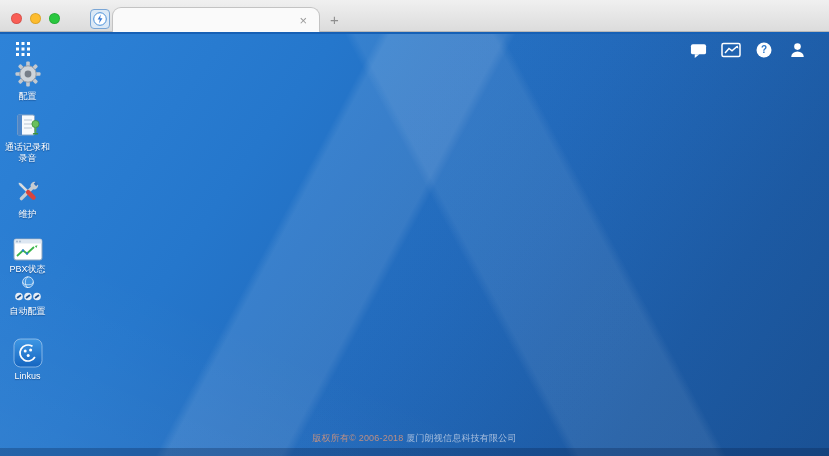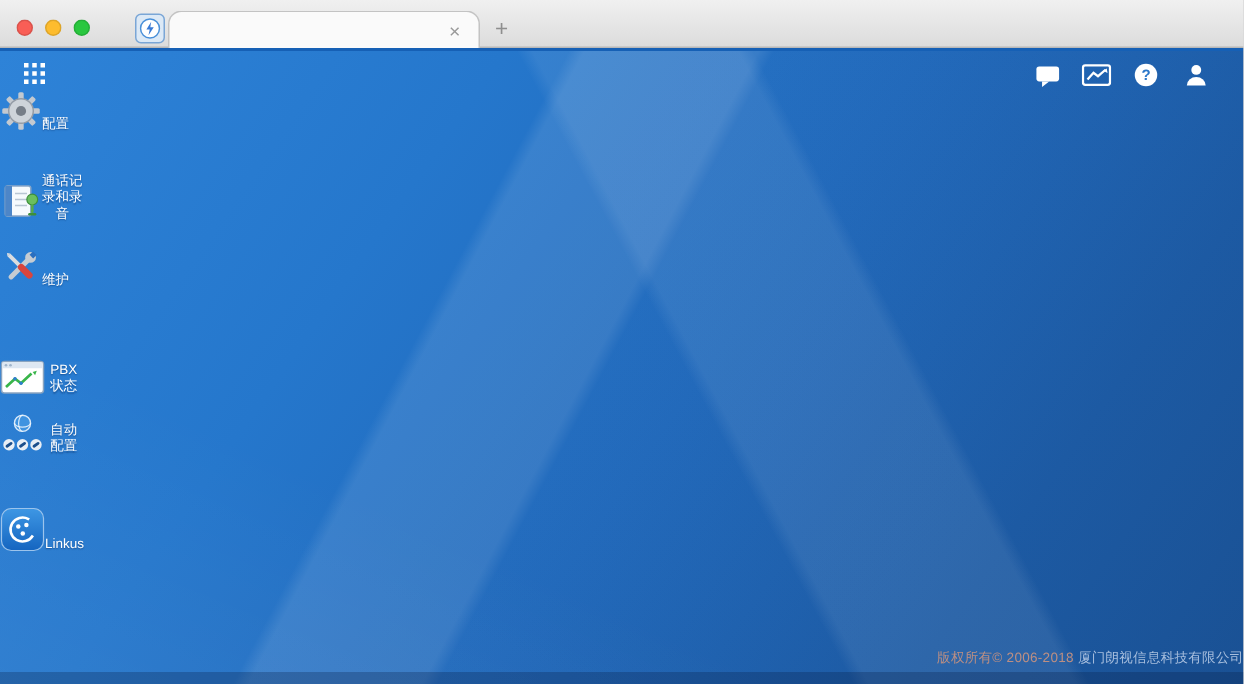--- a/index.html
+++ b/index.html
@@ -48,33 +48,33 @@
     background:rgba(8,30,70,0.28);
   }
 
   .grid-btn { position:absolute; top:8px; left:16px; width:16px; height:16px; cursor:pointer; }
 
   .top-icons { position:absolute; top:7px; right:22px; display:flex; align-items:center; gap:13px; }
   .top-icons .ticon { width:20px; height:18px; display:flex; align-items:center; justify-content:center; cursor:pointer; }
 
   
   .apps { position:absolute; top:0; left:0; width:55px; }
-  .app { position:absolute; left:0; width:55px; display:flex; flex-direction:row; align-items:flex-end; cursor:pointer; }
+  .app { position:absolute; left:0; width:55px; display:flex; flex-direction:column; align-items:center; cursor:pointer; }
   .app-ico { display:flex; align-items:center; justify-content:center; }
   .app-label {
     margin-top:3px; font-size:9px; line-height:11px; color:#ffffff; text-align:center;
     max-width:52px; text-shadow:0 1px 1px rgba(0,30,80,0.45);
   }
-  .pos-0 { top:26px; }  .pos-1 { top:78px; }  .pos-2 { top:130px; }
+  .pos-0 { top:26px; }  .pos-1 { top:78px; }  .pos-2 { top:144px; }
   .pos-3 { top:204px; } .pos-4 { top:242px;font-family:Liberation Serif, serif; } .pos-5 { top:304px; }
 
   
   .footer {
     position:absolute; bottom:11px; left:0; width:100%;
-    text-align:right; font-size:9px; letter-spacing:0.2px;
+    text-align:center; font-size:9px; letter-spacing:0.2px;
   }
   .fp { color:#bd8f83; }
   .fc { color:#a7bedd; }
 </style>
 </head>
 <body>
 
 <div class="chrome">
   <div class="traffic">
     <span class="tl-close"></span>

